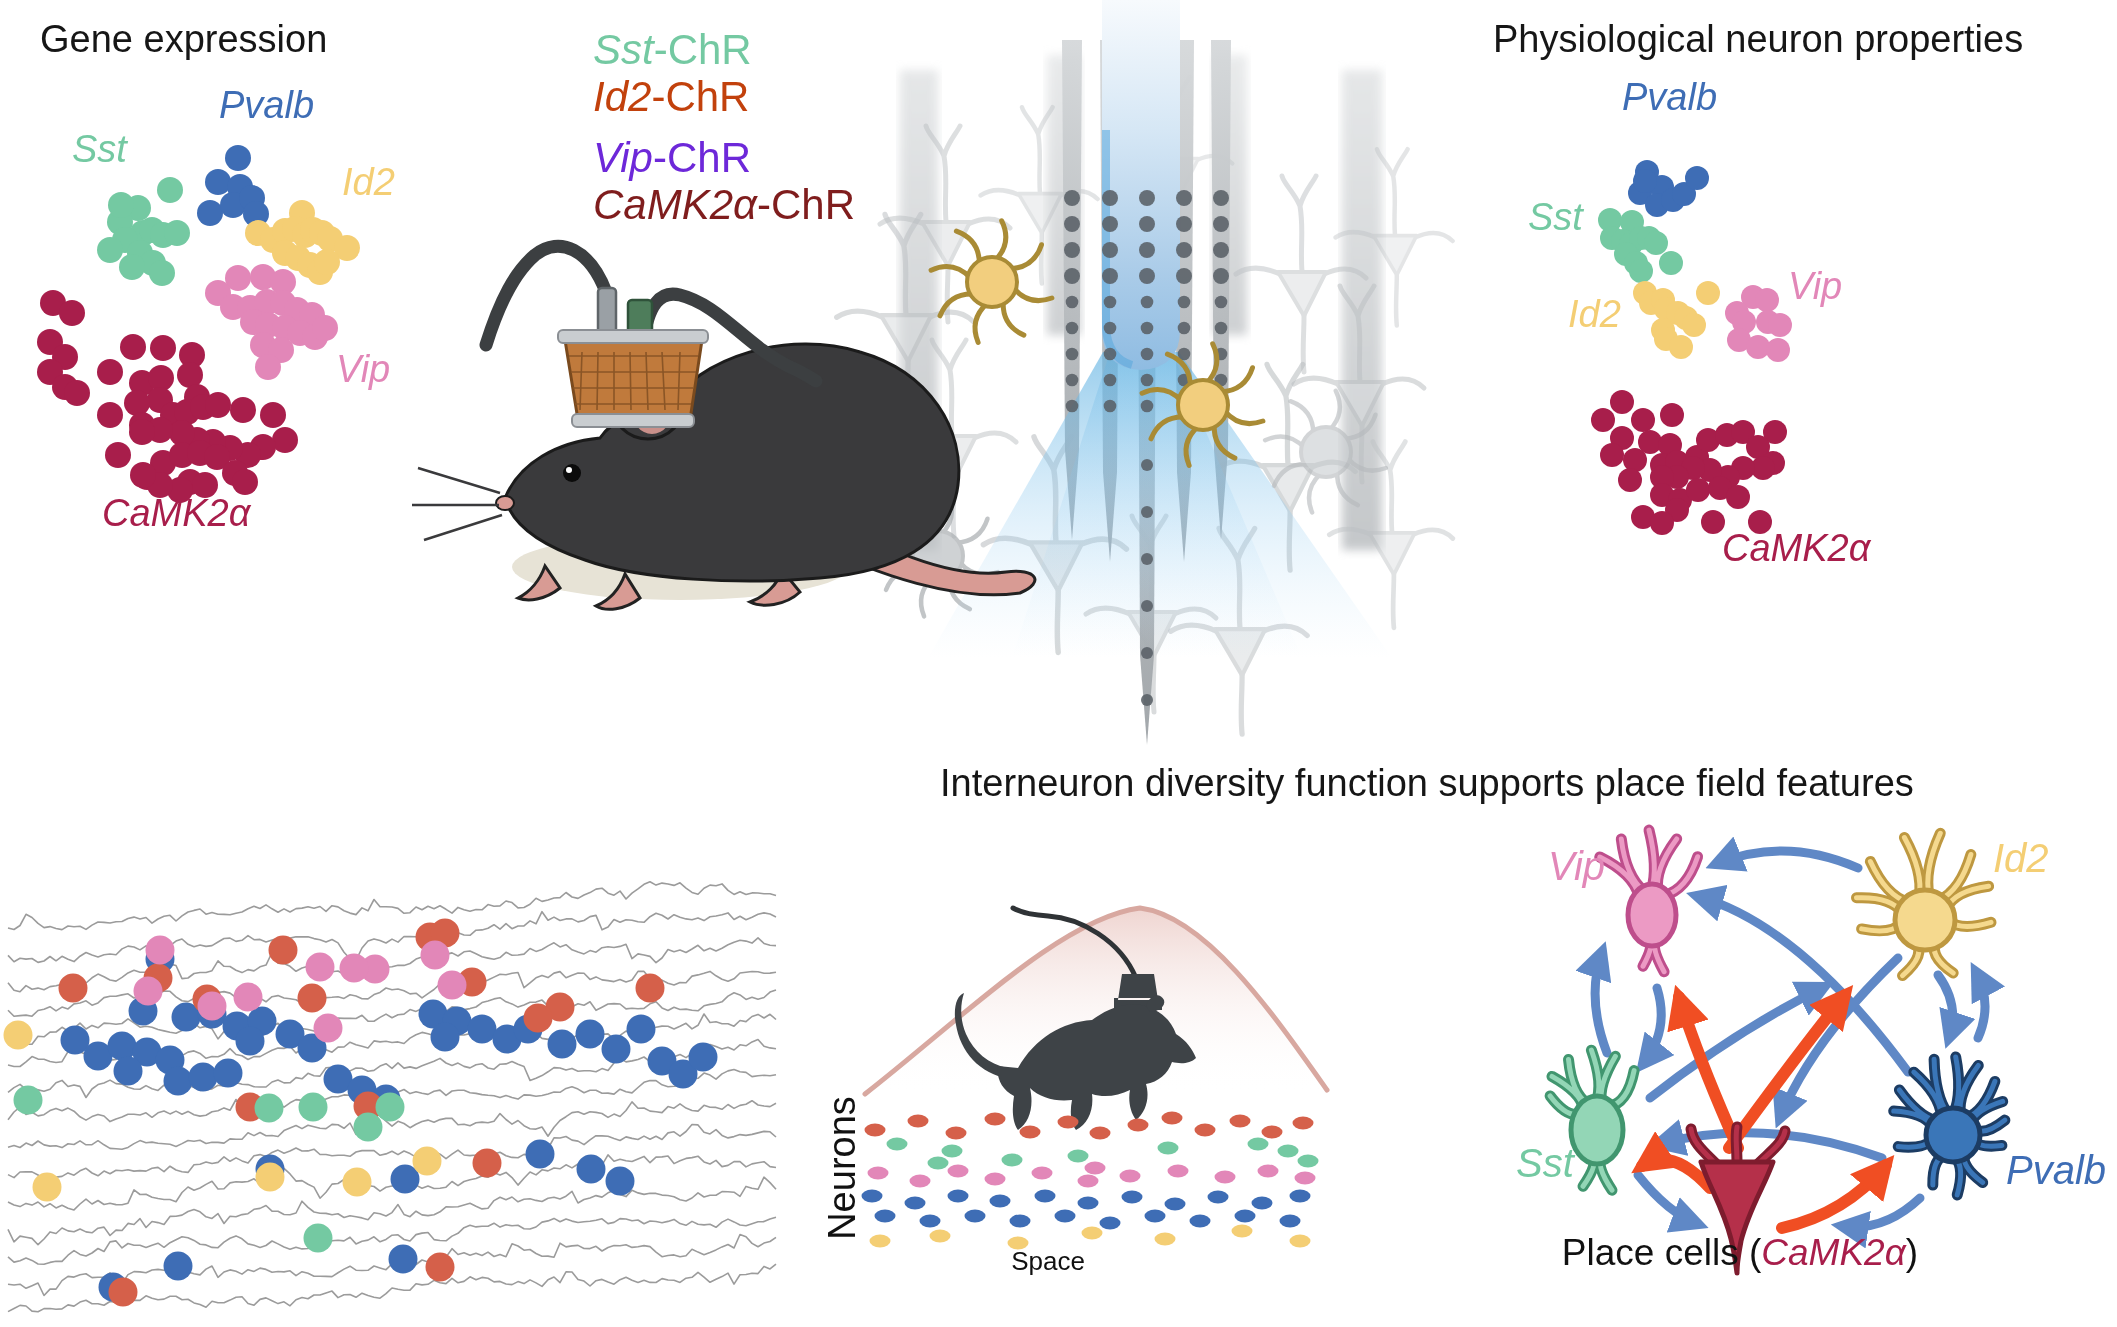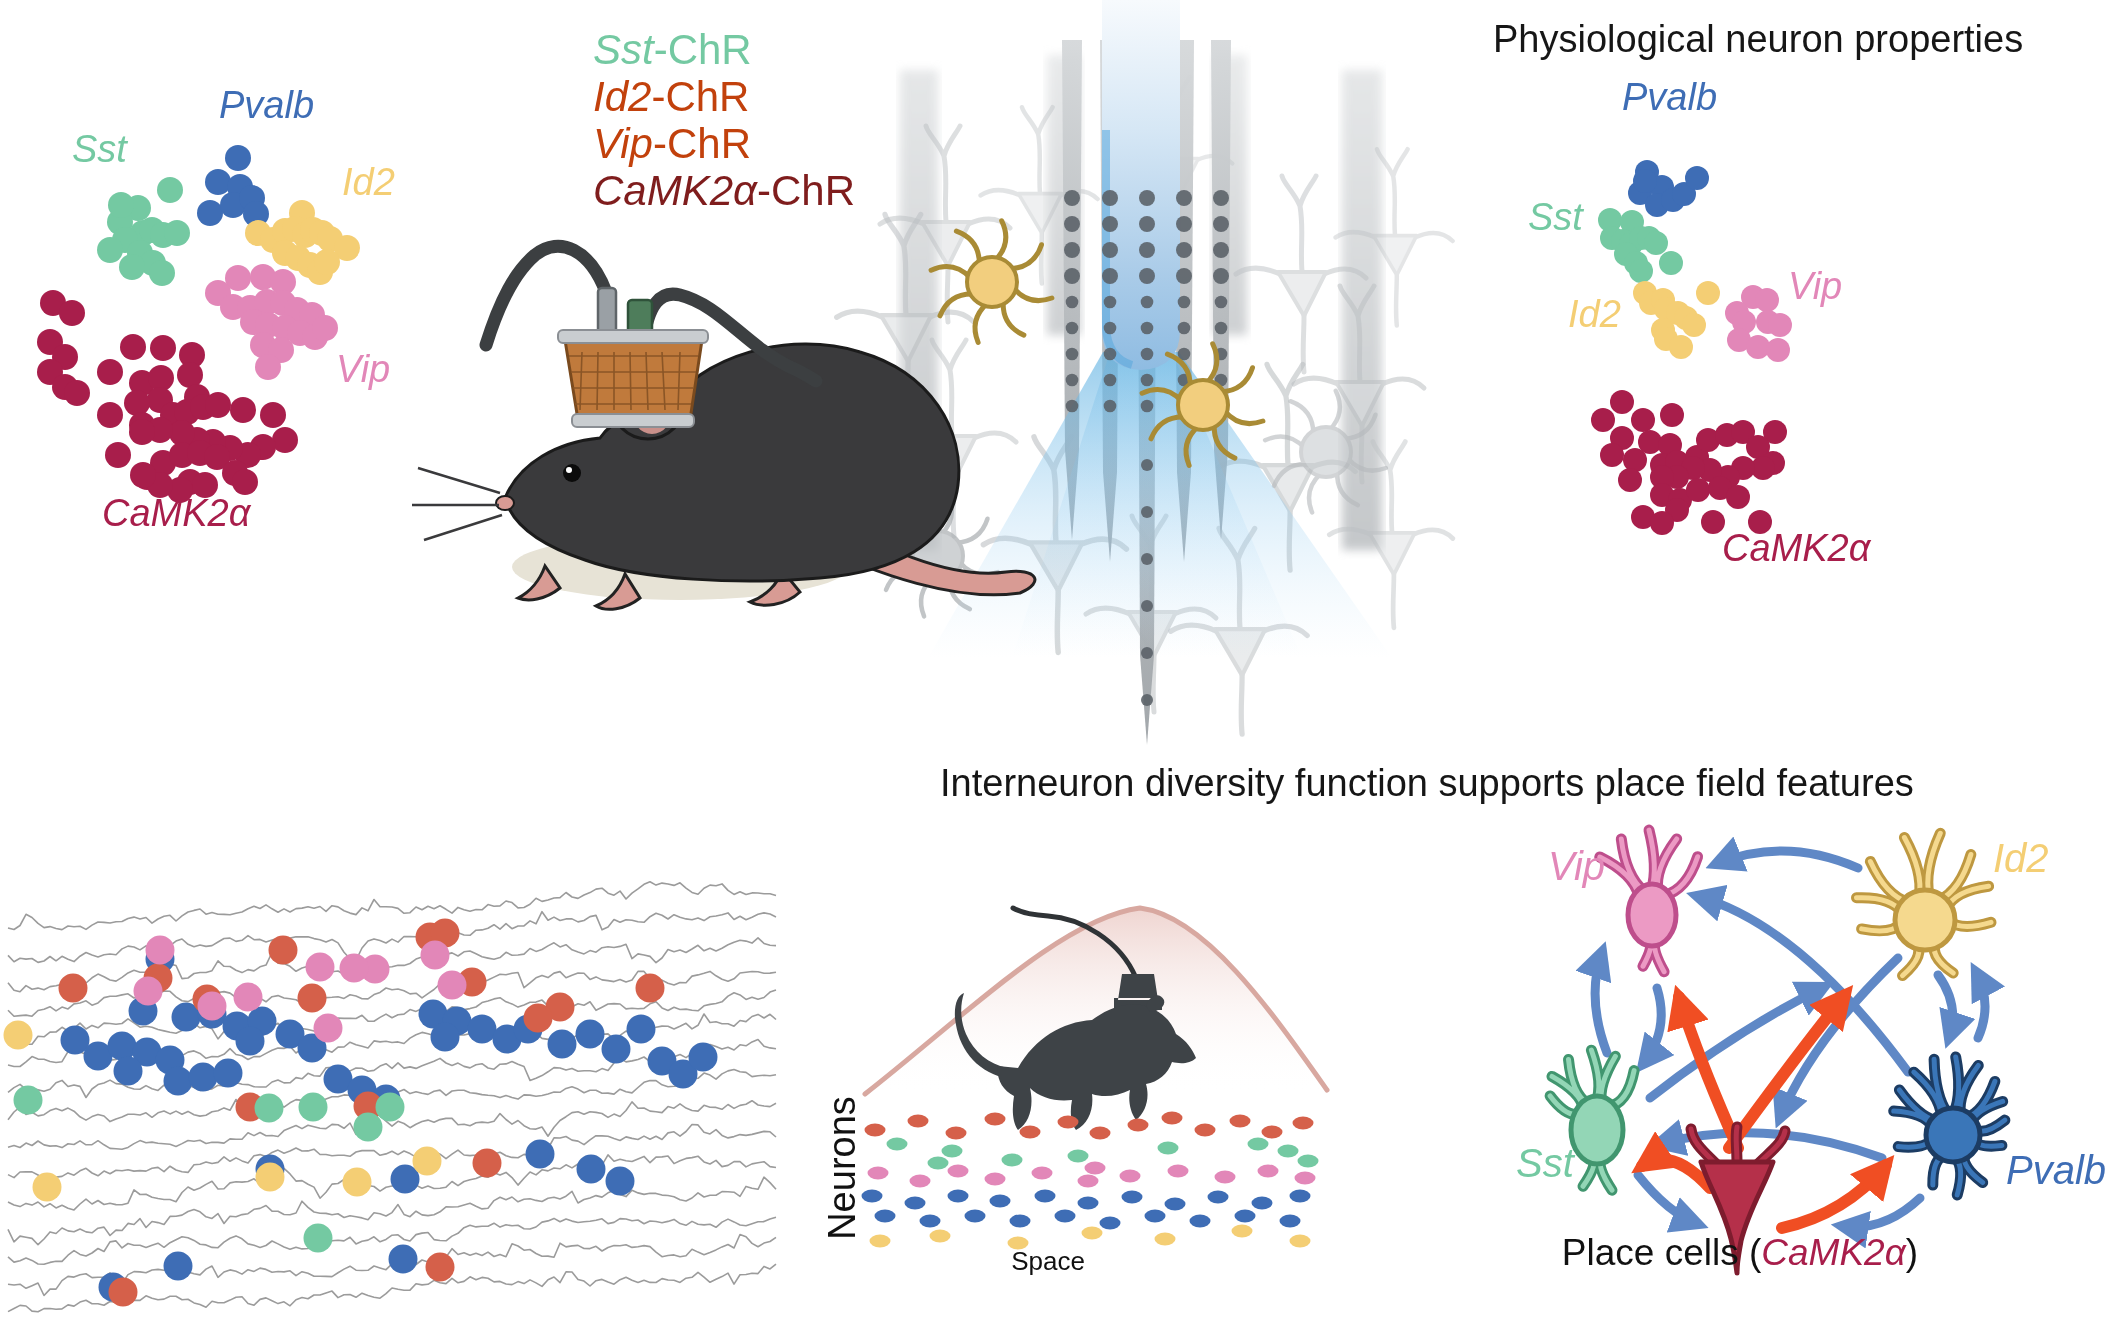--- a/index.html
+++ b/index.html
@@ -673,25 +673,26 @@
         <ellipse cx="880" cy="1241" rx="10.5" ry="6.5" fill="#F4CE74"></ellipse>
         <ellipse cx="940" cy="1236" rx="10.5" ry="6.5" fill="#F4CE74"></ellipse>
         <ellipse cx="1018" cy="1243" rx="10.5" ry="6.5" fill="#F4CE74"></ellipse>
         <ellipse cx="1092" cy="1233" rx="10.5" ry="6.5" fill="#F4CE74"></ellipse>
         <ellipse cx="1165" cy="1239" rx="10.5" ry="6.5" fill="#F4CE74"></ellipse>
         <ellipse cx="1242" cy="1231" rx="10.5" ry="6.5" fill="#F4CE74"></ellipse>
         <ellipse cx="1300" cy="1241" rx="10.5" ry="6.5" fill="#F4CE74"></ellipse>
       </g>
 </svg>
 
+<div class="t title" style="left:40px;top:18px">Gene expression</div>
 
 <div class="legend" id="legend">
       <div class="line" style="color: rgb(116, 201, 162);"><span class="gene">Sst</span><span>-ChR</span></div>
       <div class="line" style="color: #c2410c;"><span class="gene">Id2</span><span>-ChR</span></div>
-      <div class="line" style="color: #c2410c;"><span class="gene">Vip</span><span>-ChR</span></div>
+      <div class="line" style="color: #6d28d9; margin-top: 14px;"><span class="gene">Vip</span><span>-ChR</span></div>
       <div class="line" style="color: #7f1d1d;"><span class="gene">CaMK2α</span><span>-ChR</span></div>
     </div>
 
 <div class="t title" style="left:1493px;top:18px">Physiological neuron properties</div>
 
 
 <div class="t title" style="left:940px;top:762px">Interneuron diversity function supports place field features</div>
 
 <div class="vlabel">Neurons</div>
 <div class="t hlabel" id="space-label">Space</div>

